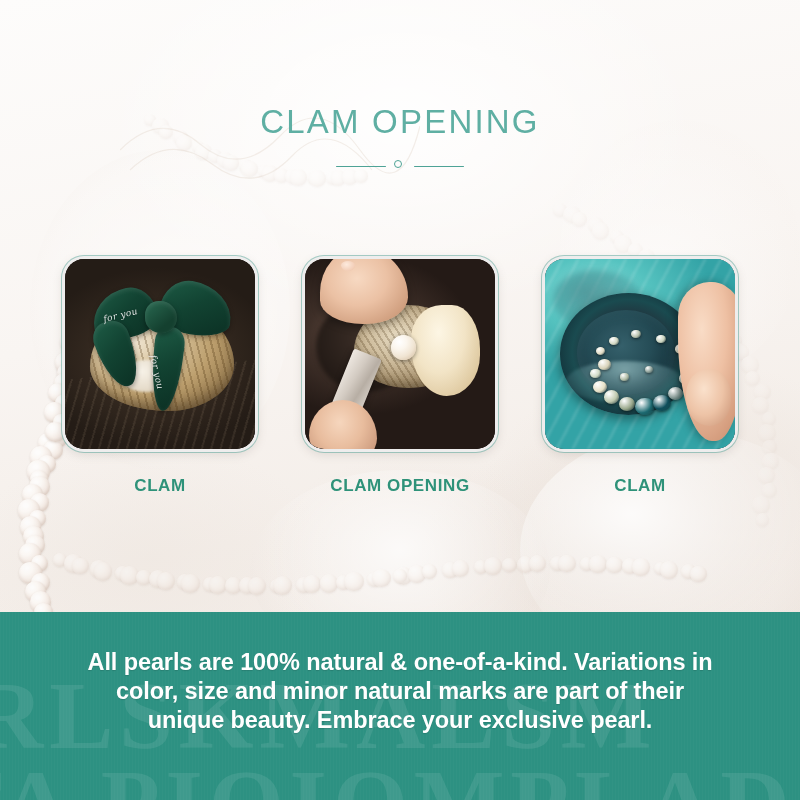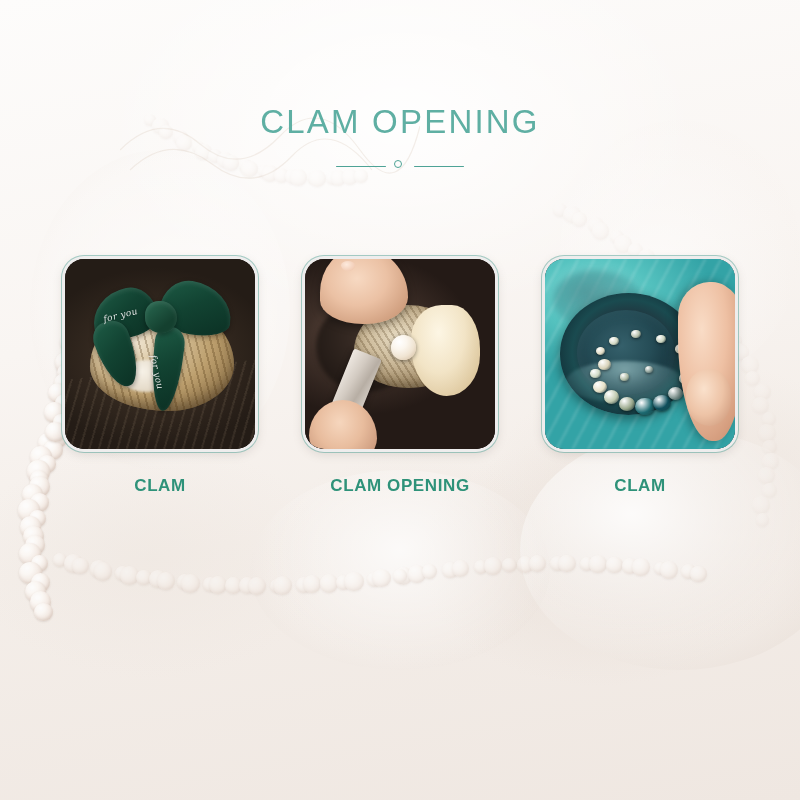--- a/index.html
+++ b/index.html
@@ -721,14 +721,22 @@
           </div>
           <div class="p3-hand"></div>
           <div class="p3-thumb"></div>
         </div>
       </div>
       <div class="caption">CLAM</div>
     </div>
 
   </div>
 
+  <div class="banner">
+    <div class="banner-watermark">
+      <div class="wm-row r1">RLSKMALSM</div>
+      <div class="wm-row r2">TA PIOIOMPLAD</div>
+    </div>
+    <div class="banner-noise"></div>
+    <p class="banner-text">All pearls are 100% natural &amp; one-of-a-kind. Variations in color, size and minor natural marks are part of their unique beauty. Embrace your exclusive pearl.</p>
+  </div>
 
 </div>
 
 </body></html>

